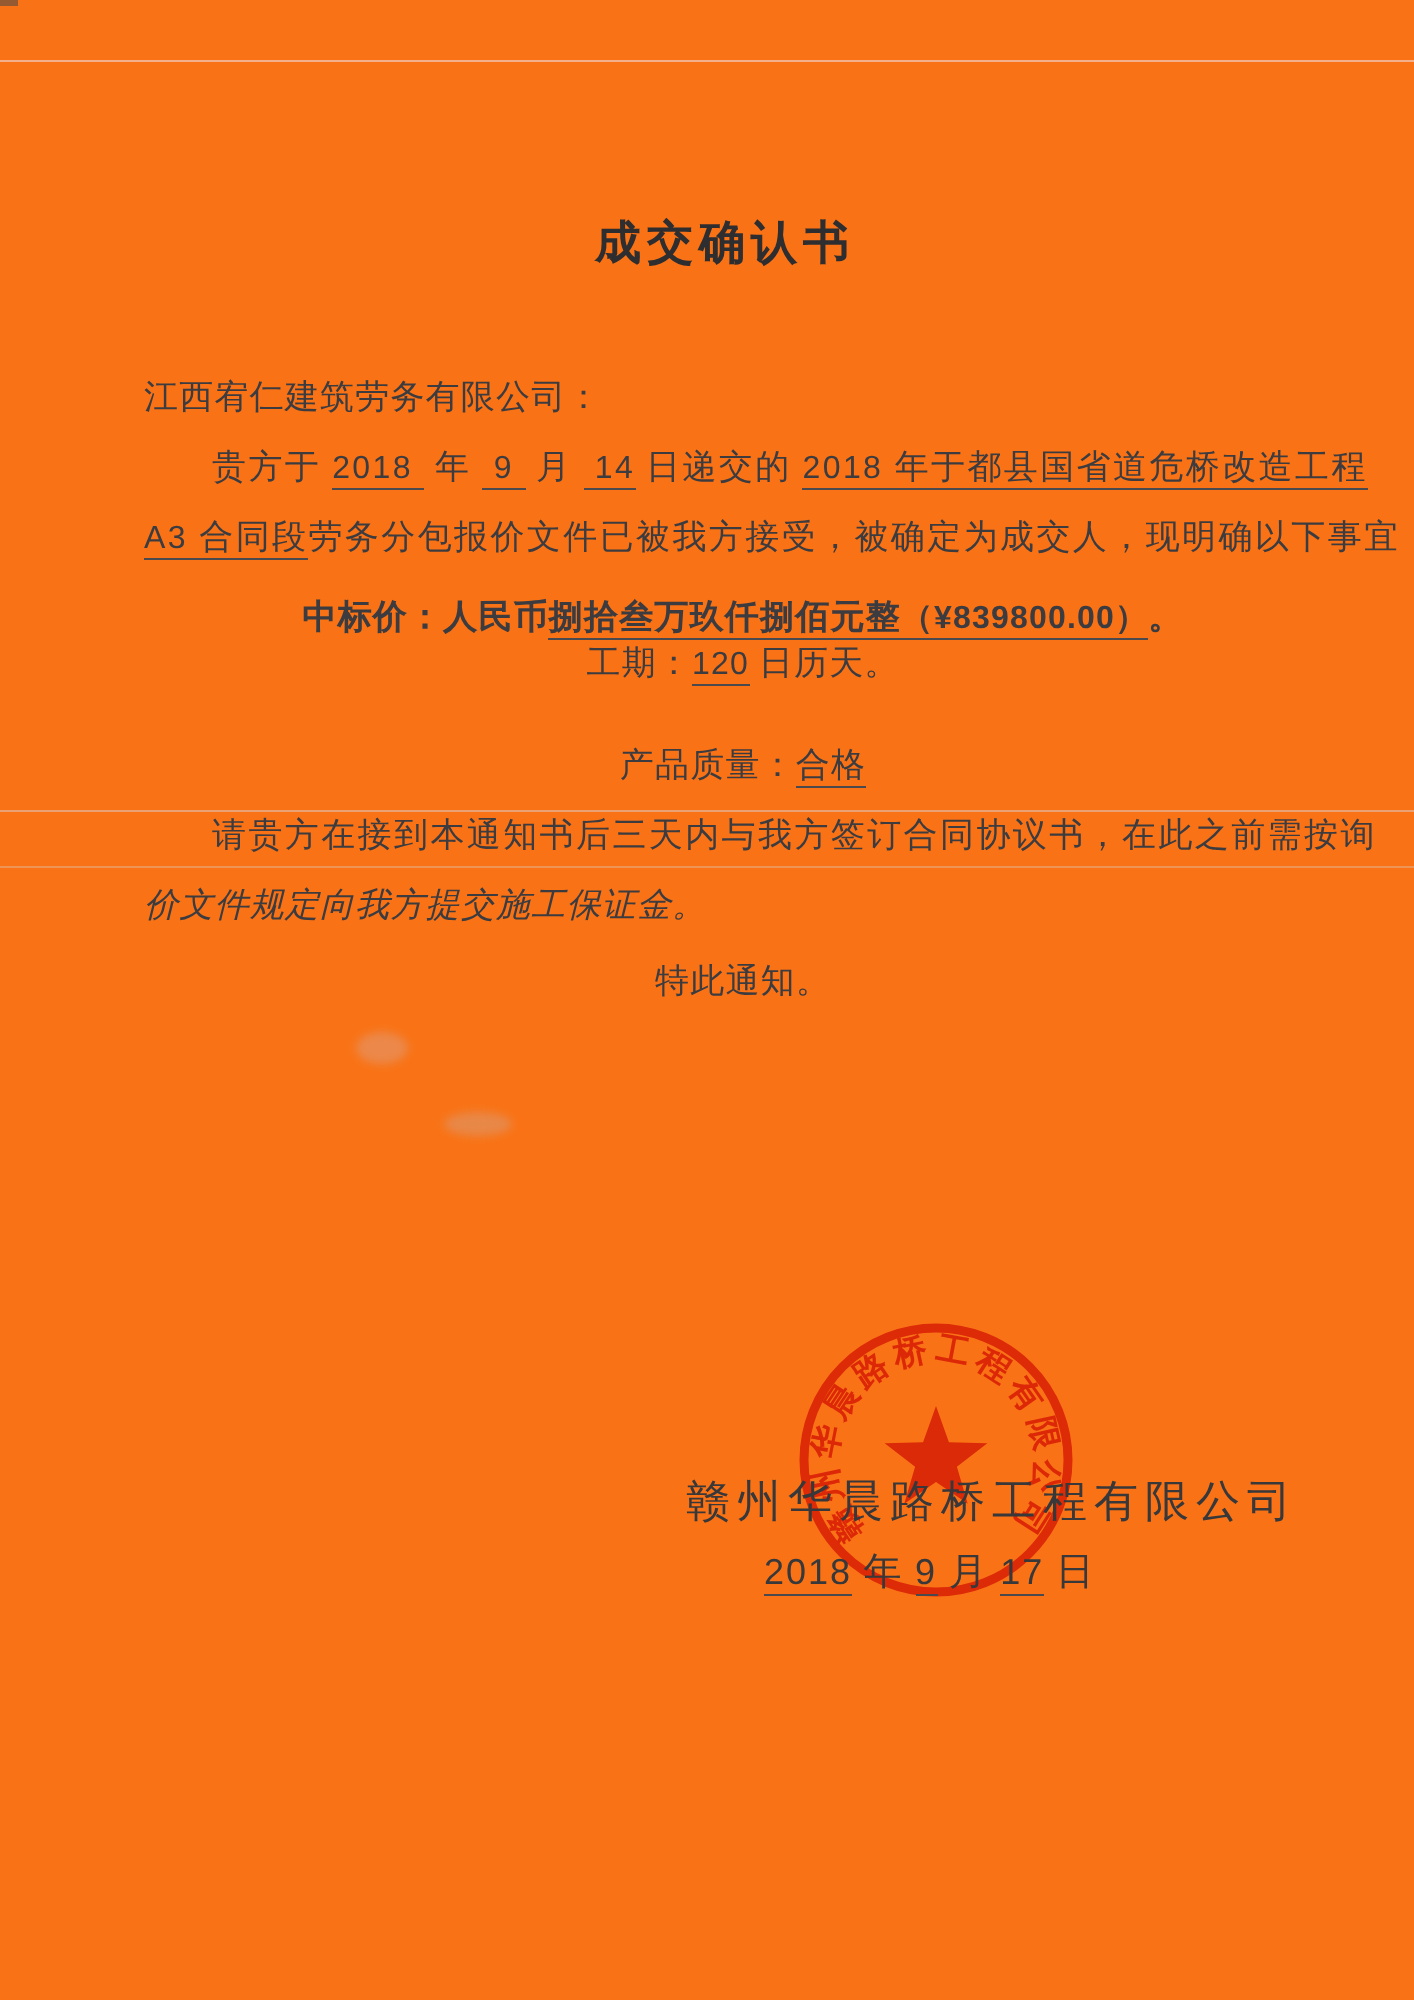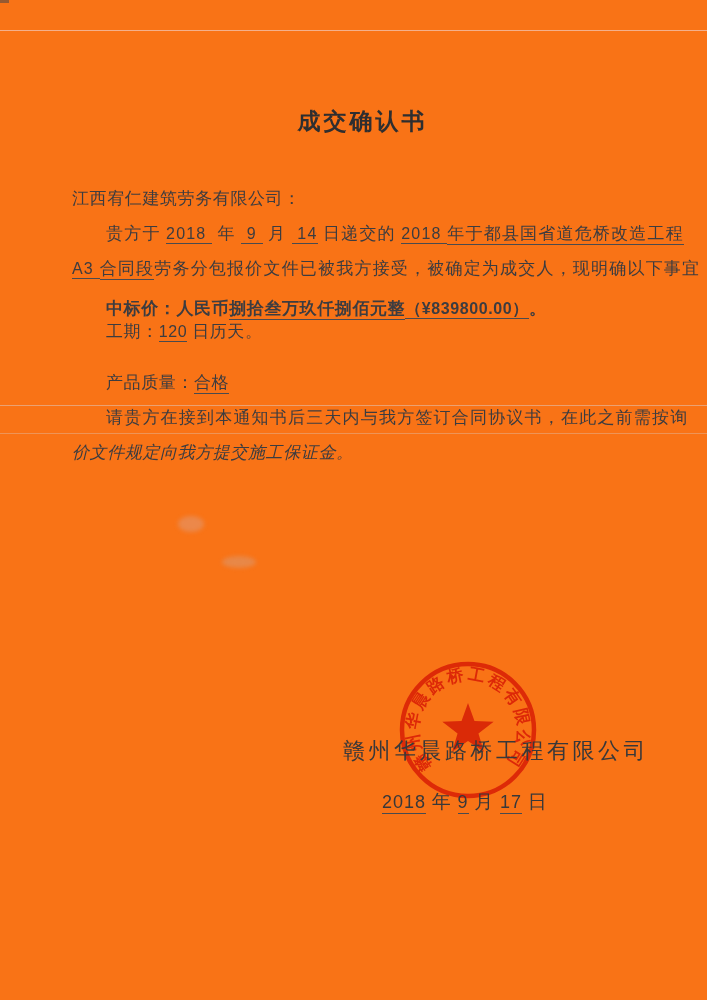--- a/index.html
+++ b/index.html
@@ -26,21 +26,21 @@
   }
   .line {
     position: absolute;
     left: 72px;
     width: 565px;
     font-size: 17px;
     letter-spacing: 0.6px;
     white-space: nowrap;
   }
   .just { letter-spacing: 1.2px; }
-  .indent { text-indent: 34px; }
+  .indent { text-indent: 34px; text-align: center; }
   .seg { white-space: pre; }
   .u { border-bottom: 1px solid #4a4a4e; padding-bottom: 1px; }
   .num { font-family: "Liberation Sans", sans-serif; font-size: 16px; }
   .l1 { top: 187px; }
   .l2 { top: 222px; }
   .l3 { top: 257px; }
   .l4 { top: 297px; font-weight: bold; }
   .l5 { top: 320px; }
   .l6 { top: 371px; }
   .l7 { top: 406px; }
@@ -58,21 +58,20 @@
   }
   .date {
     position: absolute;
     left: 382px;
     top: 773px;
     font-size: 19px;
     letter-spacing: 1px;
     color: #38383a;
     z-index: 3;
     white-space: nowrap;
-    margin-top: 16px;
   }
   .date .num { font-size: 18px; }
   .seal {
     position: absolute;
     left: 394px;
     top: 656px;
     width: 148px;
     height: 148px;
     z-index: 2;
     mix-blend-mode: multiply;
@@ -137,20 +136,21 @@
   <div class="line l5 indent">
     <span class="seg">工期：</span><span class="seg u num">120</span><span class="seg"> 日历天。</span>
   </div>
 
   <div class="line l6 indent">
     <span class="seg">产品质量：</span><span class="seg u">合格</span>
   </div>
 
   <div class="line l7 just indent">请贵方在接到本通知书后三天内与我方签订合同协议书，在此之前需按询</div>
   <div class="line l8">价文件规定向我方提交施工保证金。</div>
+  <div class="line l9 indent">特此通知。</div>
 
   <svg class="seal" viewBox="-74 -74 148 148" xmlns="http://www.w3.org/2000/svg">
     <circle class="seal-ring" cx="0" cy="0" r="66"></circle>
     <path id="sealArc" d="M -35.36 35.36 A 50 50 0 1 1 35.36 35.36" fill="none"></path>
     <text class="seal-text">
       <textPath href="#sealArc" startOffset="0">赣州华晨路桥工程有限公司</textPath>
     </text>
     <polygon class="seal-star" points="0,-27 6.47,-8.9 25.68,-8.34 10.46,3.4 15.87,21.84 0,11 -15.87,21.84 -10.46,3.4 -25.68,-8.34 -6.47,-8.9"></polygon>
   </svg>
 

